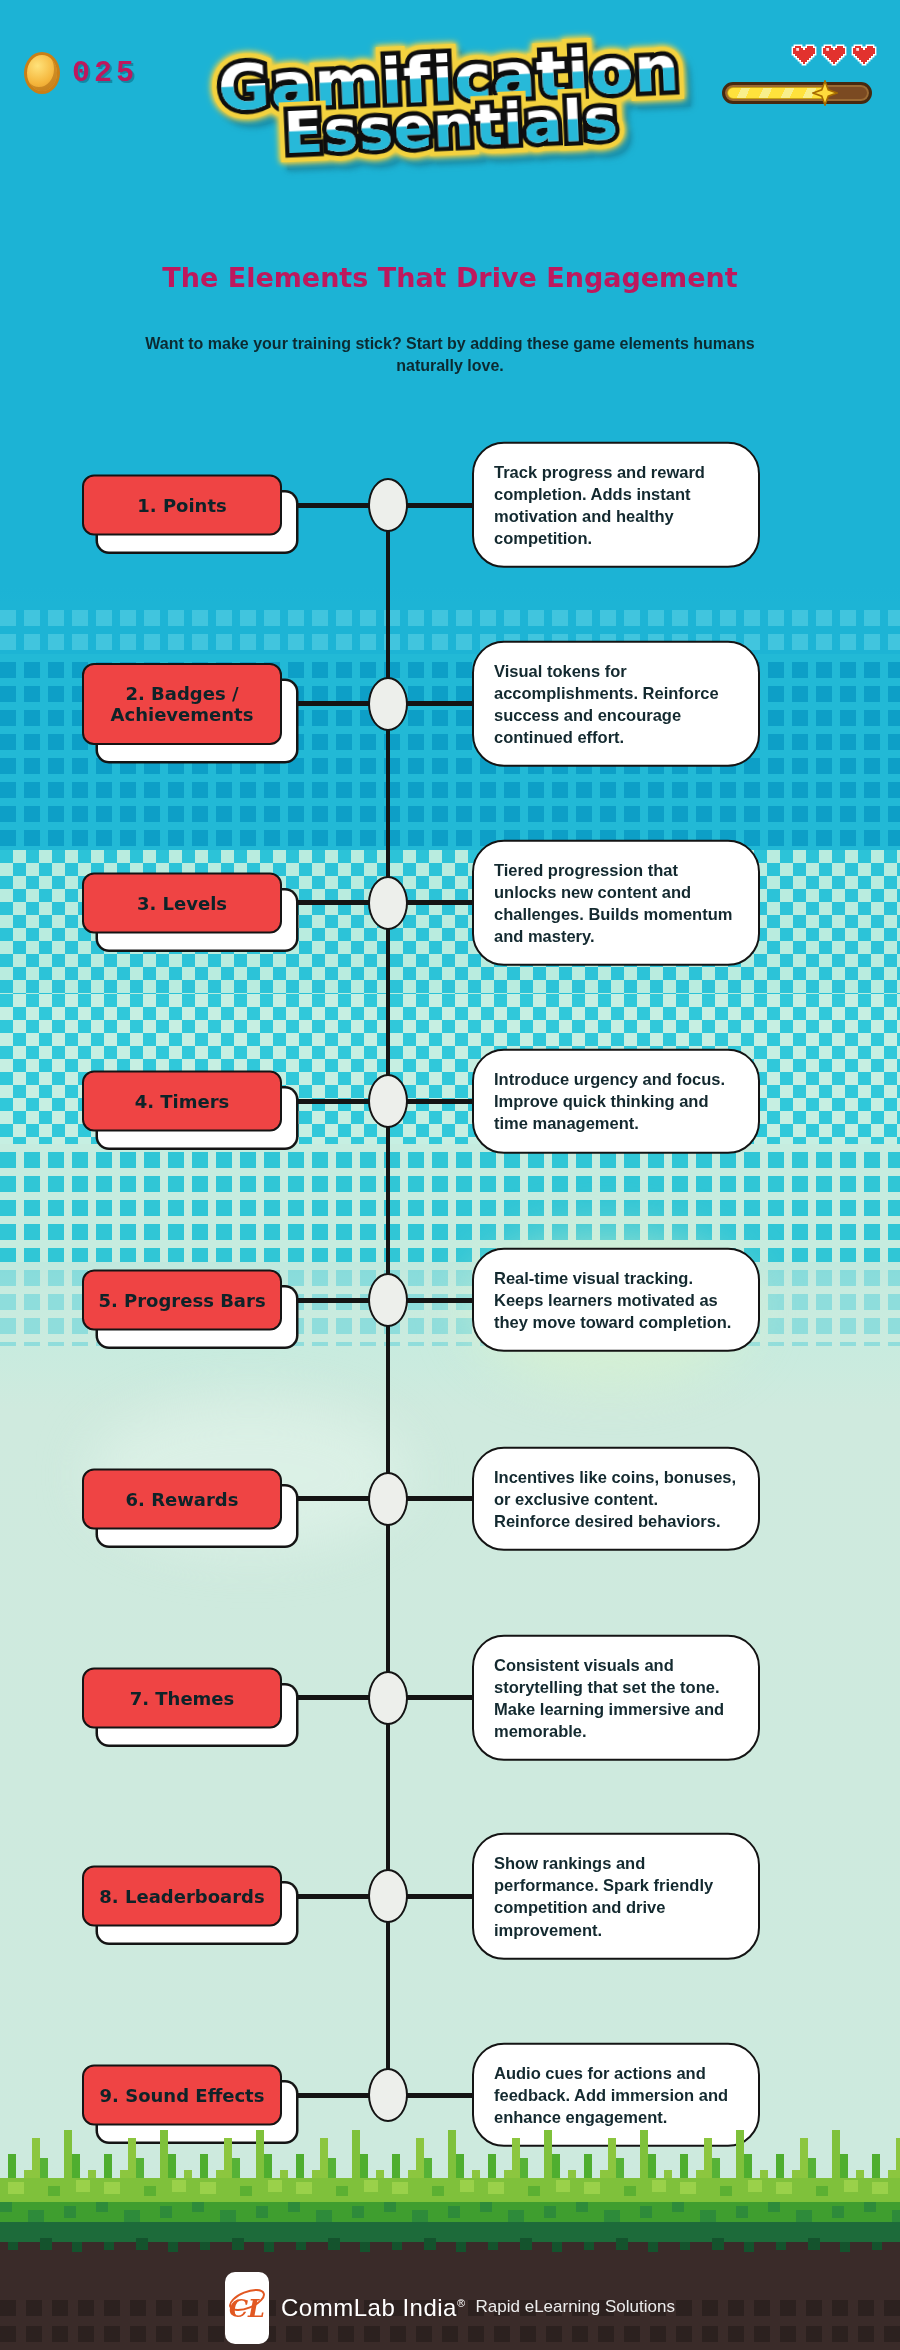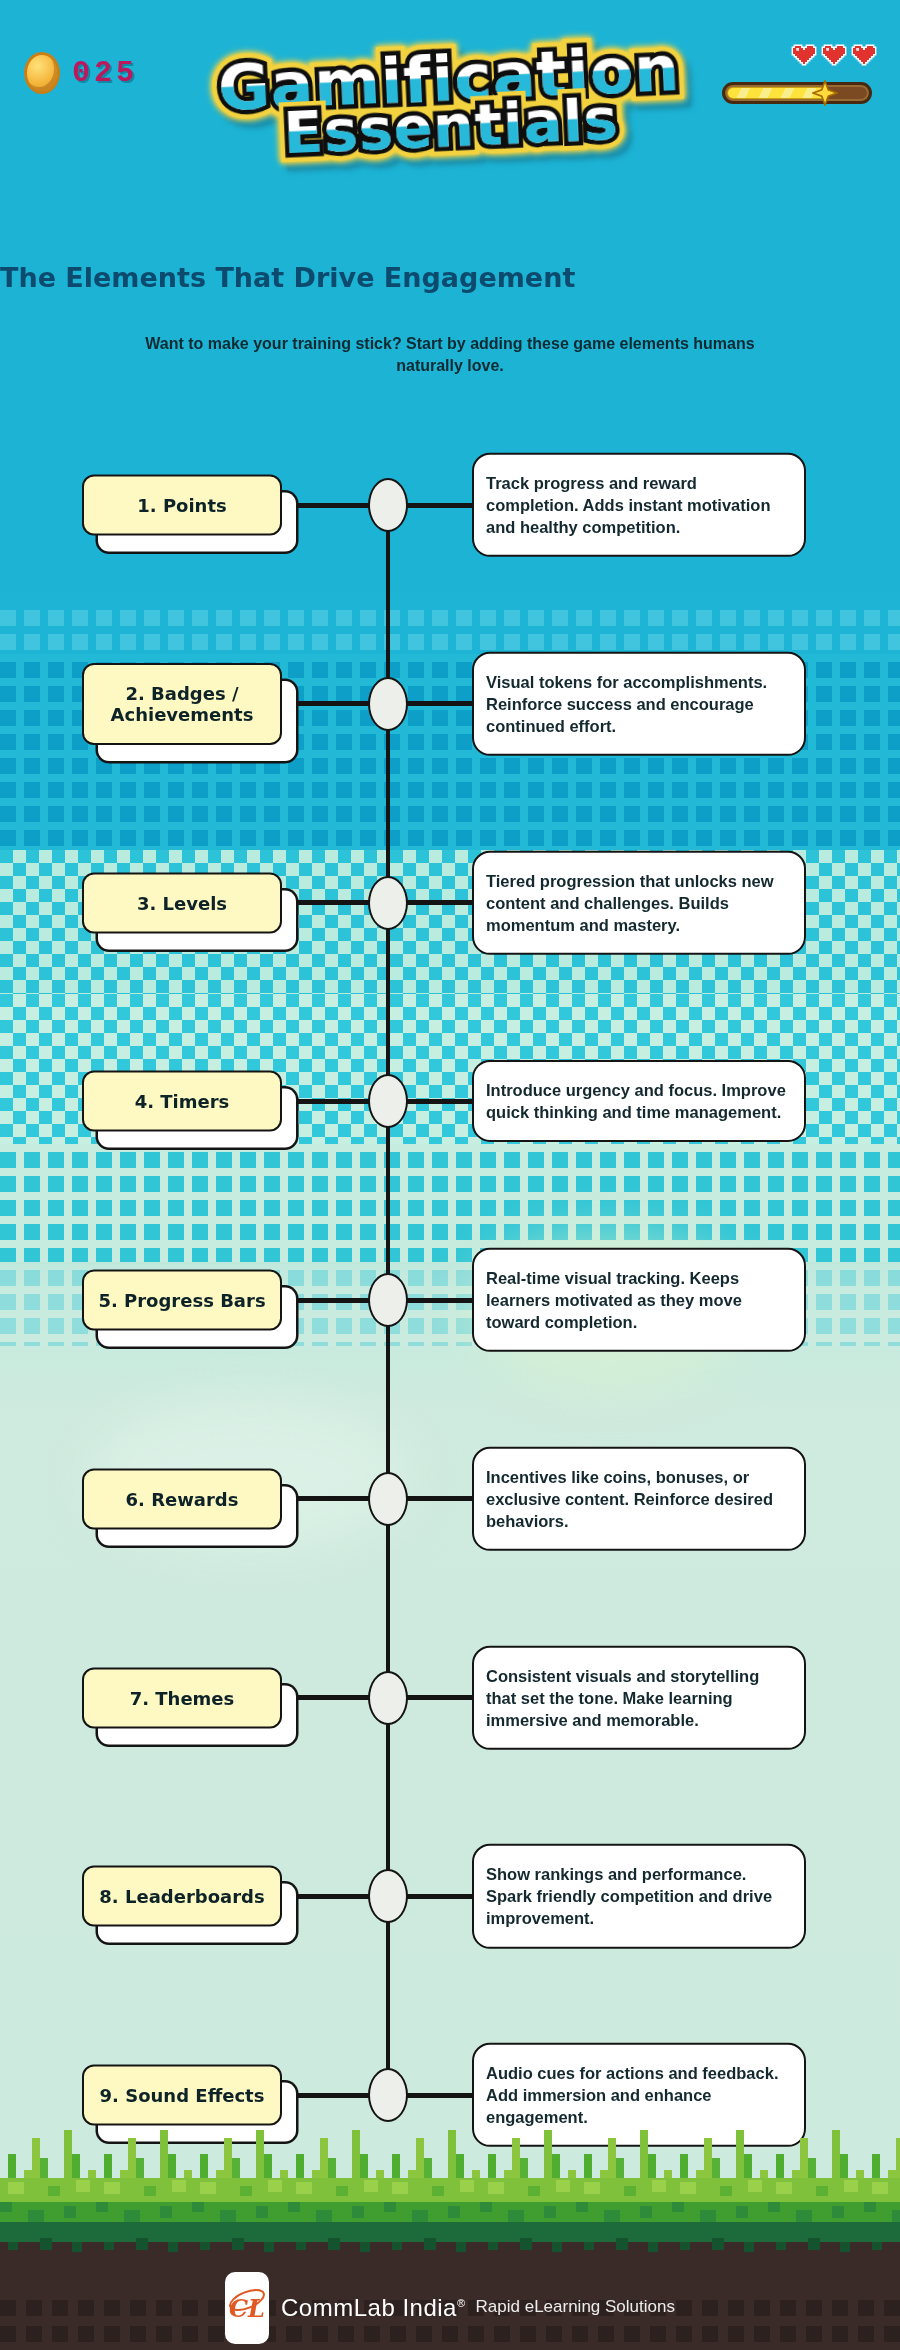--- a/index.html
+++ b/index.html
@@ -64,39 +64,39 @@
     filter:drop-shadow(0 0 3px #f3d23f) drop-shadow(0 0 2px #f3d23f)
            drop-shadow(6px 8px 0 rgba(15,77,95,.30)); }
   .tline{ position:relative; display:block; line-height:.92; letter-spacing:1px; }
   .t1{ font-size:63px; } .t2{ font-size:57px; margin-top:-8px; }
   .tl{ position:absolute; left:0; top:0; width:100%; }
   .tl-yellow{ -webkit-text-stroke:18px #f3d23f; color:#f3d23f; }
   .tl-black { -webkit-text-stroke:9px #0e0e0e;  color:#0e0e0e; }
   .tl-cyan  { color:#27b9d9; clip-path:inset(47% -20px -20px -20px); }
   .tl-white { position:relative; color:#ffffff; }
 
-  .subtitle{ position:absolute; left:0; right:0; top:262px; text-align:left;
-    font-family:"DejaVu Sans", sans-serif; font-weight:bold; font-size:27px; color:#0c4a6e; }
+  .subtitle{ position:absolute; left:0; right:0; top:262px; text-align:center;
+    font-family:"DejaVu Sans", sans-serif; font-weight:bold; font-size:27px; color:#be185d; }
   .intro{ position:absolute; left:130px; width:640px; top:333px; text-align:center;
     font-weight:bold; font-size:16px; line-height:1.4; color:#0c2a31; }
 
   
   .spine{ position:absolute; left:386px; top:505px; width:4px; height:1590px; background:#141414; }
   .row{ position:absolute; left:0; width:900px; height:0; }
   .hline{ position:absolute; left:258px; top:-2.5px; width:216px; height:5px; background:#141414; }
   .label-card{ position:absolute; right:618px; top:0; transform:translateY(-50%);
-    width:200px; background:#fef9c3; border:2.5px solid #141414; border-radius:12px;
+    width:200px; background:#ef4444; border:2.5px solid #141414; border-radius:12px;
     padding:18px 10px; text-align:center;
     box-shadow:15px 17px 0 -1px #ffffff, 15px 17px 0 1.5px #141414; }
   .label-text{ font-family:"DejaVu Sans", sans-serif; font-weight:bold; font-size:18px; color:#0e2328; }
   .node{ position:absolute; left:368px; top:-27px; width:40px; height:54px;
     background:#edefeb; border:2.5px solid #141414; border-radius:50%; }
   .desc-card{ position:absolute; left:472px; top:0; transform:translateY(-50%);
-    width:334px; background:#ffffff; border:2.5px solid #141414; border-radius:18px;
-    padding:17px 12px; }
+    width:288px; background:#ffffff; border:2.5px solid #141414; border-radius:32px;
+    padding:17px 20px; }
   .desc-text{ font-weight:bold; font-size:16.5px; line-height:1.34; color:#13292f; }
 
   
   .grass{ position:absolute; left:0; top:2130px; width:900px; height:124px; z-index:3; }
   .soil{ position:absolute; left:0; right:0; top:2236px; bottom:0; background:#3a2b29; z-index:2; }
   .soil-dots{ position:absolute; left:0; right:0; top:54px; bottom:0;
     background-image:
       linear-gradient(90deg, transparent 0 16px, #3a2b29 16px 26px),
       linear-gradient(0deg,  #2c211f   0 16px, #3a2b29 16px 26px);
     background-size:26px 26px; }

